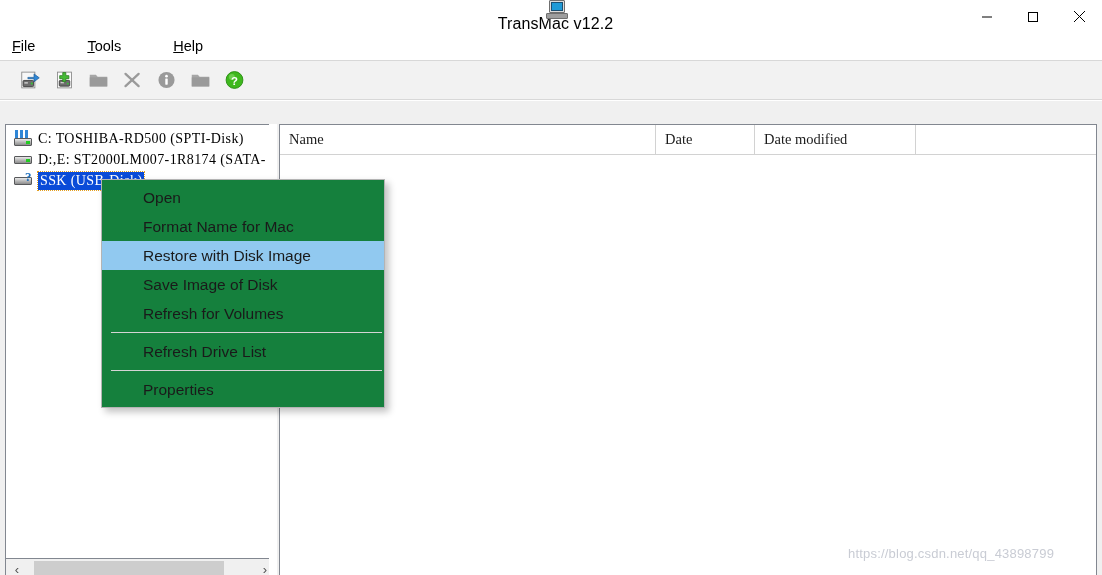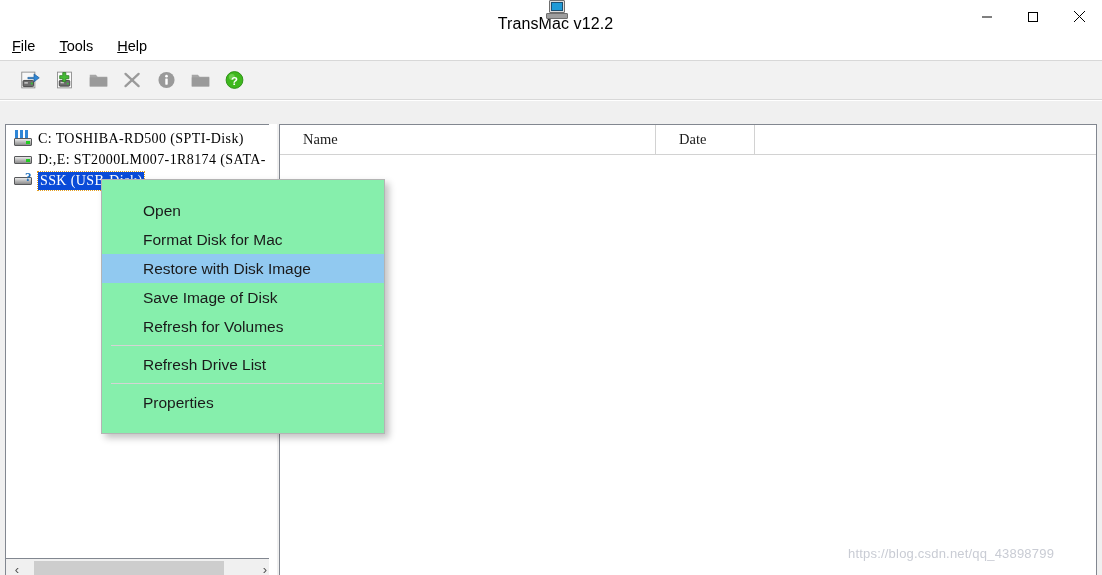--- a/index.html
+++ b/index.html
@@ -81,20 +81,21 @@
 
   
   .menubar {
     position: absolute;
     left: 0; top: 33px;
     width: 1102px; height: 26px;
     background: #ffffff;
     display: flex;
     align-items: center;
     padding-left: 12px;
+    gap: 28px;
   }
   .menu-item {
     font-size: 14.5px;
     color: #000000;
     margin-right: 24px;
     cursor: default;
     white-space: nowrap;
   }
   .menu-item u { text-decoration: underline; }
 
@@ -258,43 +259,43 @@
     height: 30px;
     background: #ffffff;
     border-bottom: 1px solid #d2d2d2;
     display: flex;
     align-items: center;
   }
   .lh-cell {
     height: 30px;
     display: flex;
     align-items: center;
-    padding-left: 23px;
+    padding-left: 9px;
     font-family: "Liberation Serif", serif;
     font-size: 14.5px;
     color: #1b1b1b;
     border-right: 1px solid #d2d2d2;
     cursor: default;
     white-space: nowrap;
   }
   .lh-name { width: 376px; }
   .lh-size { width: 99px; }
   .lh-date { width: 161px; }
   .lh-rest { flex: 1; border-right: none; }
   .list-body { height: 426px; background: #ffffff; }
 
   
   .ctxmenu {
     position: absolute;
     left: 101px; top: 179px;
     width: 284px;
-    background: #86efac;
+    background: #15803d;
     border: 1px solid #b4b4b4;
     box-shadow: 4px 4px 7px rgba(0,0,0,0.24);
-    padding: 16px 0;
+    padding: 3px 0;
     z-index: 50;
   }
   .cm-item {
     height: 29px;
     display: flex;
     align-items: center;
     padding-left: 41px;
     font-size: 15.5px;
     color: #1a1a1a;
     cursor: default;
@@ -458,30 +459,31 @@
       </div>
       <div class="hs-arrow">›</div>
     </div>
 
     <div class="splitter"></div>
 
     <div class="list-panel">
       <div class="list-header">
         <div class="lh-cell lh-name">Name</div>
         <div class="lh-cell lh-size">Date</div>
+        <div class="lh-cell lh-date">Date modified</div>
         <div class="lh-cell lh-rest"></div>
       </div>
       <div class="list-body"></div>
     </div>
 
   </div>
 
   <div class="ctxmenu">
     <div class="cm-item">Open</div>
-    <div class="cm-item">Format Disk for Mac</div>
+    <div class="cm-item">Format Name for Mac</div>
     <div class="cm-item highlight">Restore with Disk Image</div>
     <div class="cm-item">Save Image of Disk</div>
     <div class="cm-item">Refresh for Volumes</div>
     <div class="cm-sep"></div>
     <div class="cm-item">Refresh Drive List</div>
     <div class="cm-sep"></div>
     <div class="cm-item">Properties</div>
   </div>
 
   <div class="watermark">https://blog.csdn.net/qq_43898799</div>

